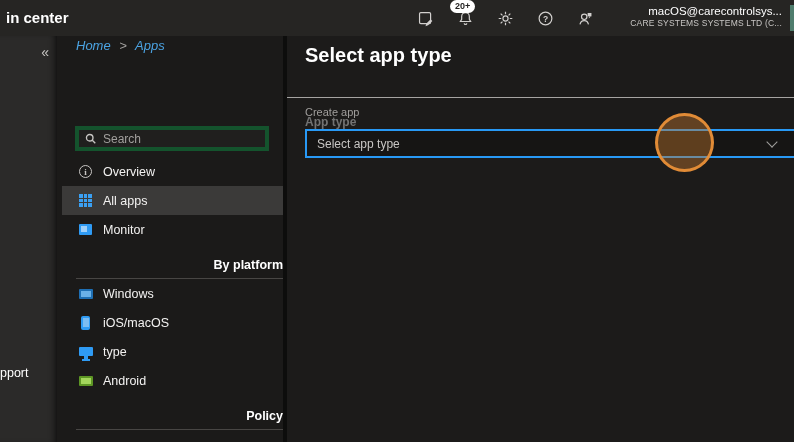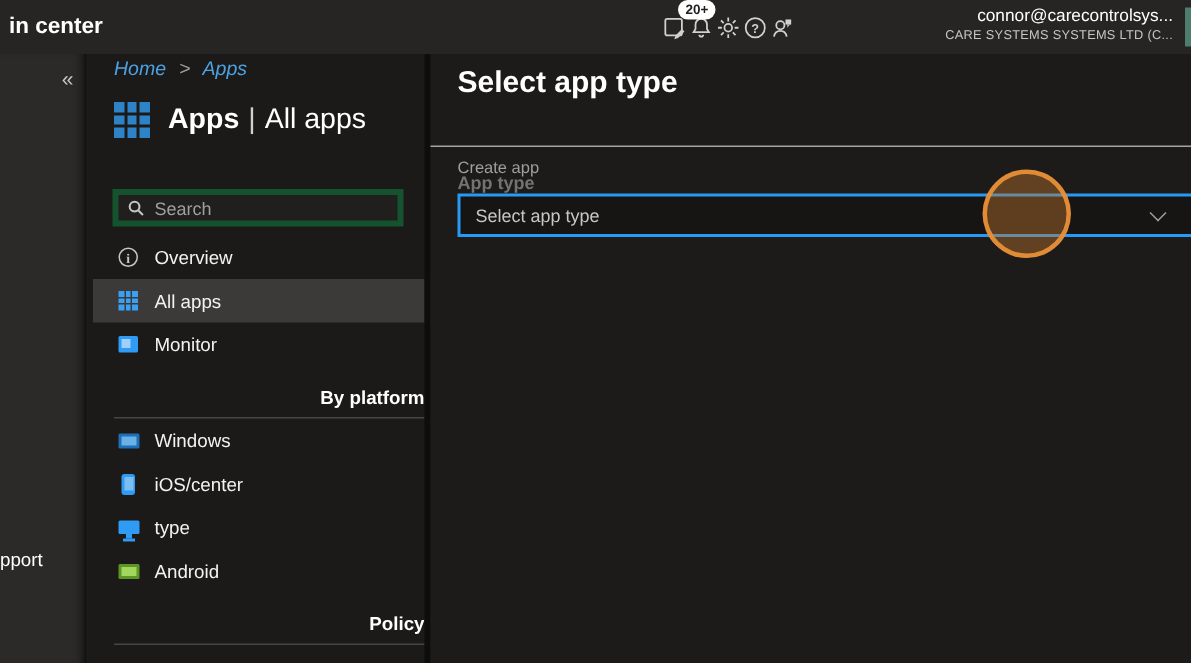--- a/index.html
+++ b/index.html
@@ -7,22 +7,22 @@
   body {
     font-family:"Liberation Sans","DejaVu Sans",sans-serif;
     background:#1b1a19; color:#f3f2f1; position:relative;
   }
 
   
   .topbar { position:absolute; left:0; top:0; width:794px; height:36px;
             background:#262523; z-index:30; }
   .topbar-title { position:absolute; left:6px; top:9px; font-size:15px;
                   font-weight:700; color:#ffffff; white-space:nowrap; }
-  .top-icons { position:absolute; left:440px; top:0; height:36px; display:flex;
-               align-items:center; }
+  .top-icons { position:absolute; left:416px; top:0; height:36px; display:flex;
+               align-items:center; gap:22px; }
   .top-icon { width:18px; height:18px; display:flex; align-items:center;
               justify-content:center; position:relative; cursor:pointer; }
   .top-icon svg { width:17px; height:17px; stroke:#d2d0ce; fill:none;
                   stroke-width:1.4; }
   .badge { position:absolute; left:-6px; top:-9px; background:#ffffff;
            color:#201f1e; font-size:9px; font-weight:700; line-height:1;
            padding:2px 5px; border-radius:8px; white-space:nowrap; }
   .account { position:absolute; right:12px; top:4px; text-align:right;
              line-height:1.25; cursor:pointer; }
   .account-email { font-size:11.5px; color:#ffffff; }
@@ -172,54 +172,38 @@
       <svg viewBox="0 0 20 20">
           <circle cx="8.5" cy="8" r="3.2"></circle>
         <path d="M3.5 17c.6-3 2.6-4.5 5-4.5s4.4 1.5 5 4.5"></path>
         <rect x="12.5" y="3.5" width="4.5" height="4" fill="#d2d0ce" stroke="none"></rect>
         <path d="M14 7.5v2.5l2-2.5" fill="#d2d0ce" stroke="none"></path>
         </svg>
     </div>
   </div>
 
   <div class="account">
-    <div class="account-email">connor@carecontrolsys...</div>
+    <div class="account-email">macOS@carecontrolsys...</div>
     <div class="account-org">CARE SYSTEMS SYSTEMS LTD (C...</div>
   </div>
   <div class="avatar-sliver"></div>
 </div>
 
 <div class="left-rail">
   <div class="collapse-btn">«</div>
   <div class="rail-partial-label">pport</div>
 </div>
 
 <div class="nav">
   <div class="breadcrumb">
     <span class="crumb">Home</span>
     <span class="crumb-sep">&gt;</span>
     <span class="crumb">Apps</span>
   </div>
 
-  <div class="blade-title-row">
-    <div class="grid-icon">
-      <span></span>
-        <span></span>
-        <span></span>
-        <span></span>
-        <span></span>
-      <span></span>
-        <span></span>
-        <span></span>
-        <span></span>
-    </div>
-    <div class="blade-title">
-      <span class="t1">Apps</span><span class="tsep">|</span><span class="t2">All apps</span>
-    </div>
-  </div>
 
   <div class="search-box">
     <svg viewBox="0 0 14 14">
       <circle cx="5.5" cy="5.5" r="3.8"></circle>
         <path d="M8.5 8.5 L12 12"></path>
       </svg>
     <input type="text" placeholder="Search" style="">
   </div>
 
   <div class="menu">
@@ -258,21 +242,21 @@
     <div class="menu-item">
       <span class="mi-icon">
         <span class="laptop-icon blue"></span>
         </span>
       <span>Windows</span>
     </div>
     <div class="menu-item">
       <span class="mi-icon">
         <span class="phone-icon"></span>
         </span>
-      <span>iOS/center</span>
+      <span>iOS/macOS</span>
     </div>
     <div class="menu-item">
       <span class="mi-icon">
         <span class="desktop-icon"></span>
         </span>
       <span>type</span>
     </div>
     <div class="menu-item">
       <span class="mi-icon">
         <span class="laptop-icon green"></span>

